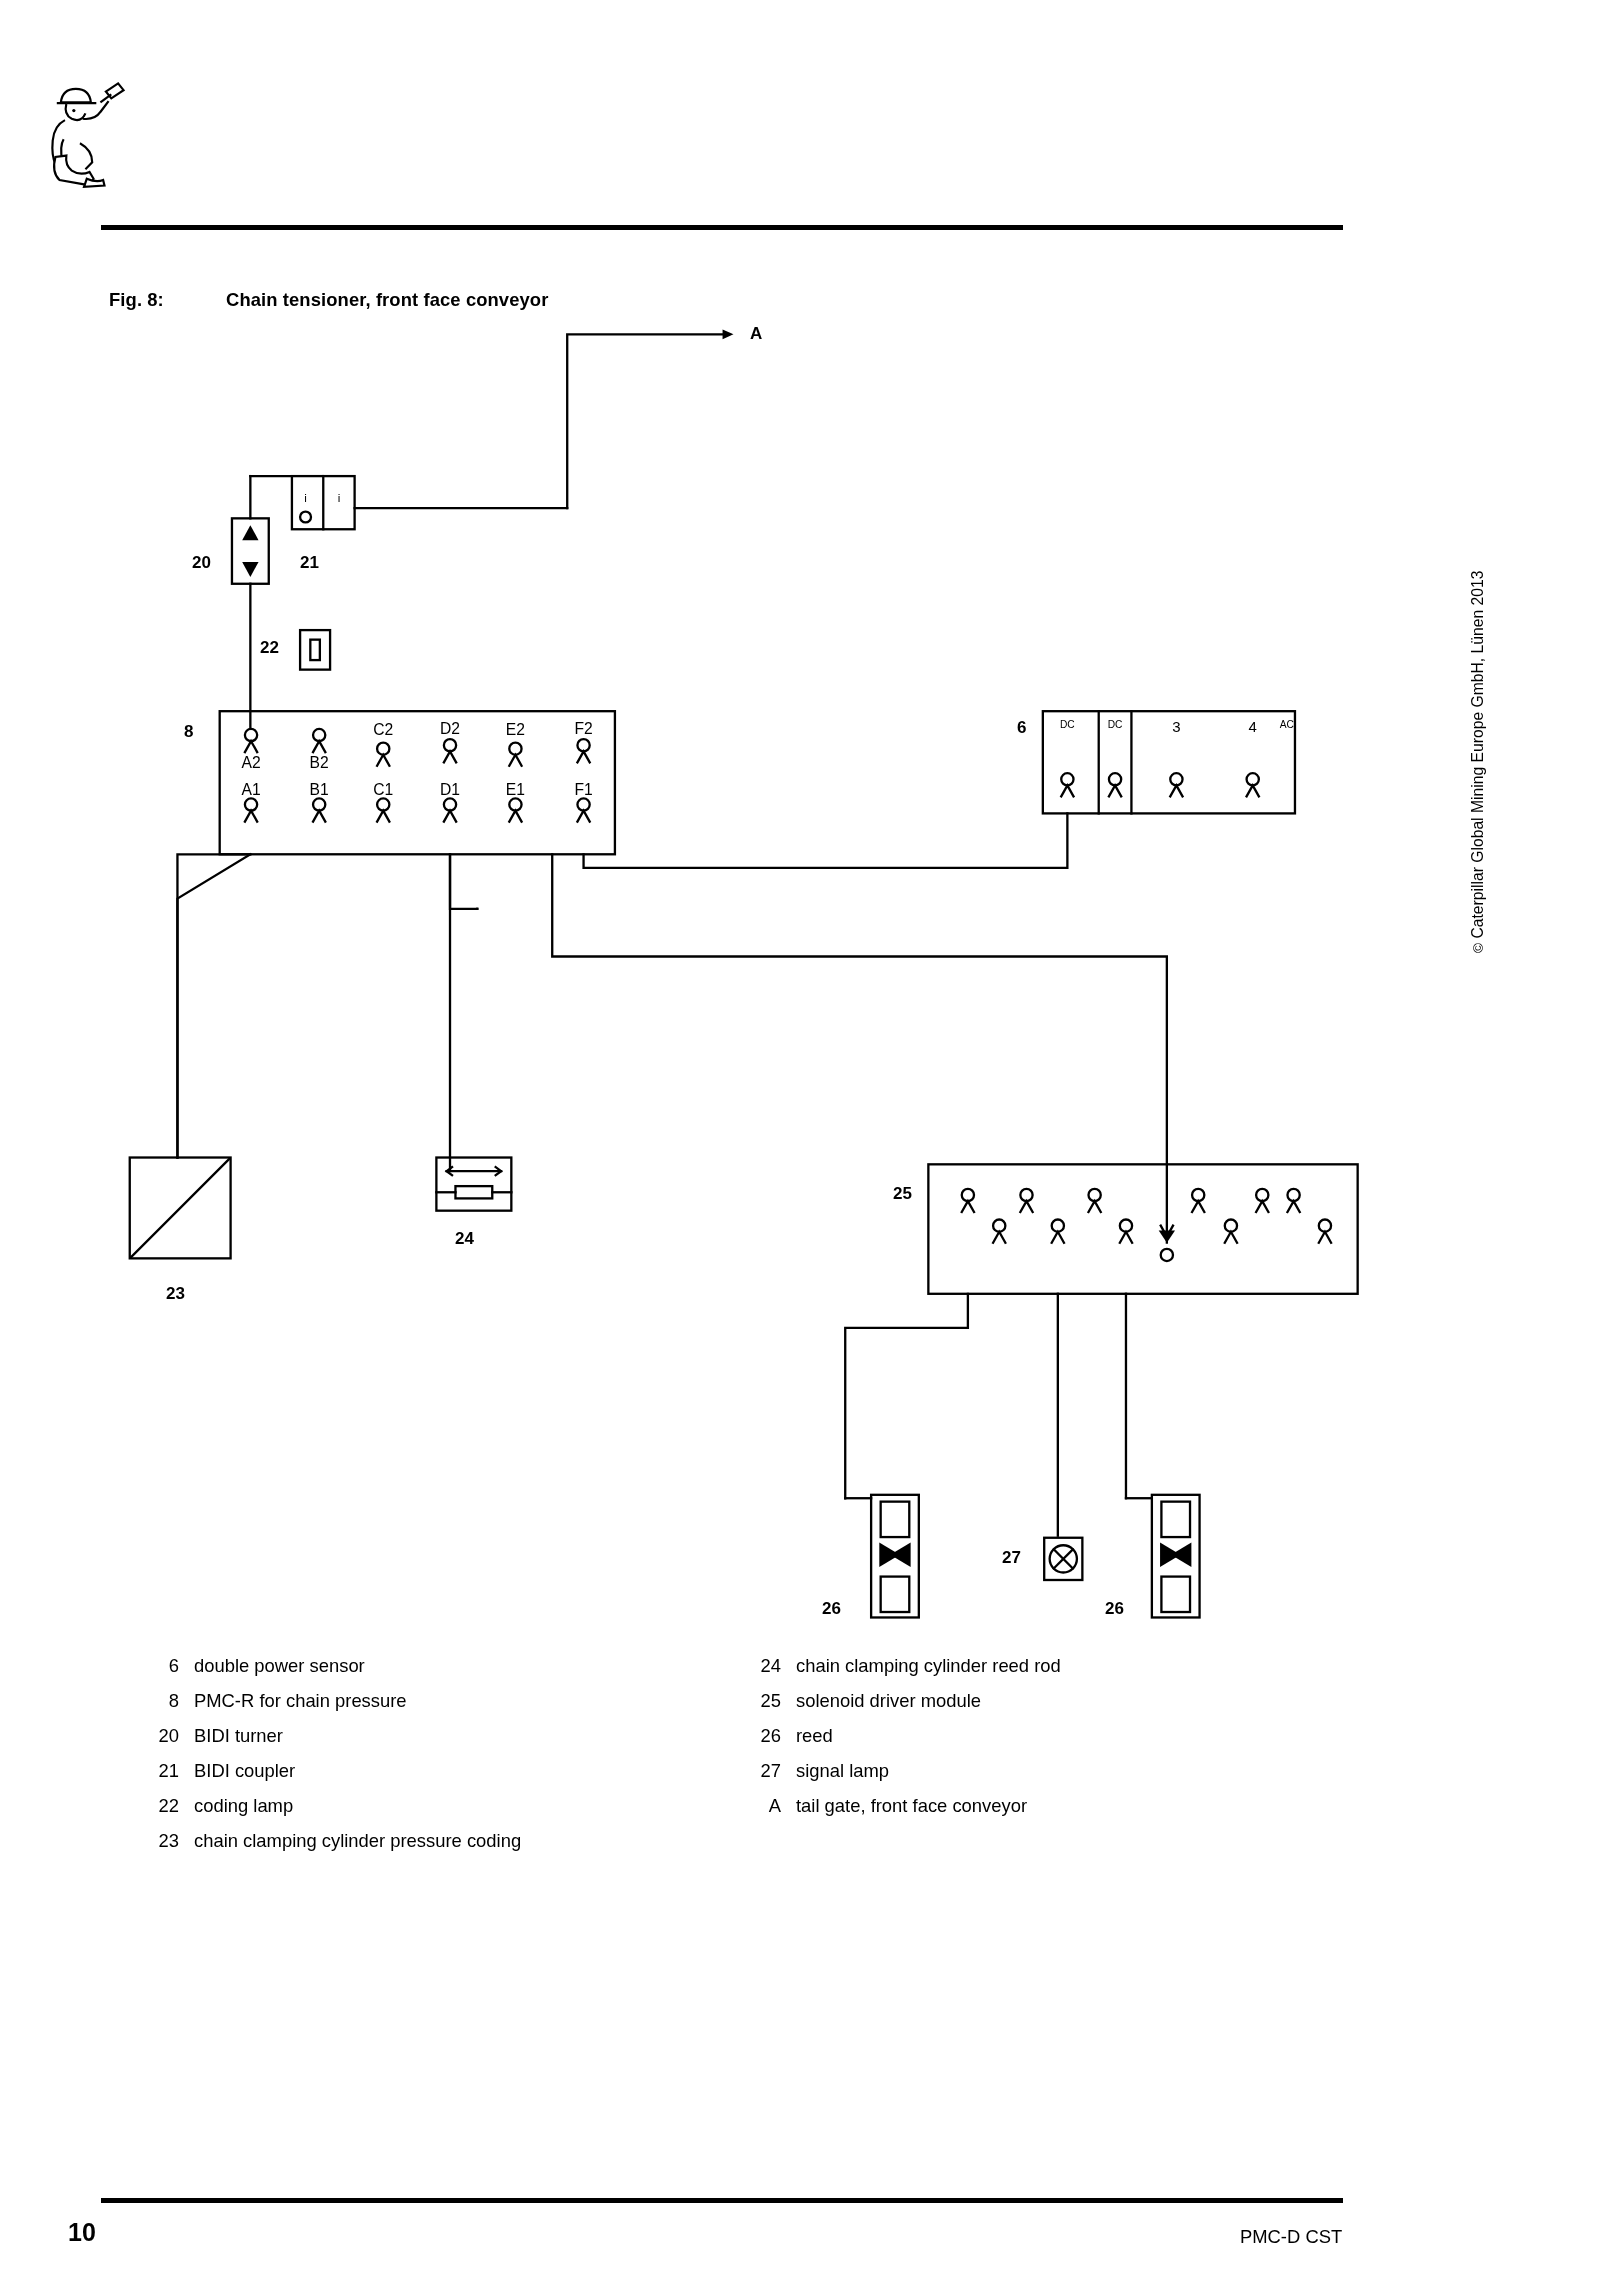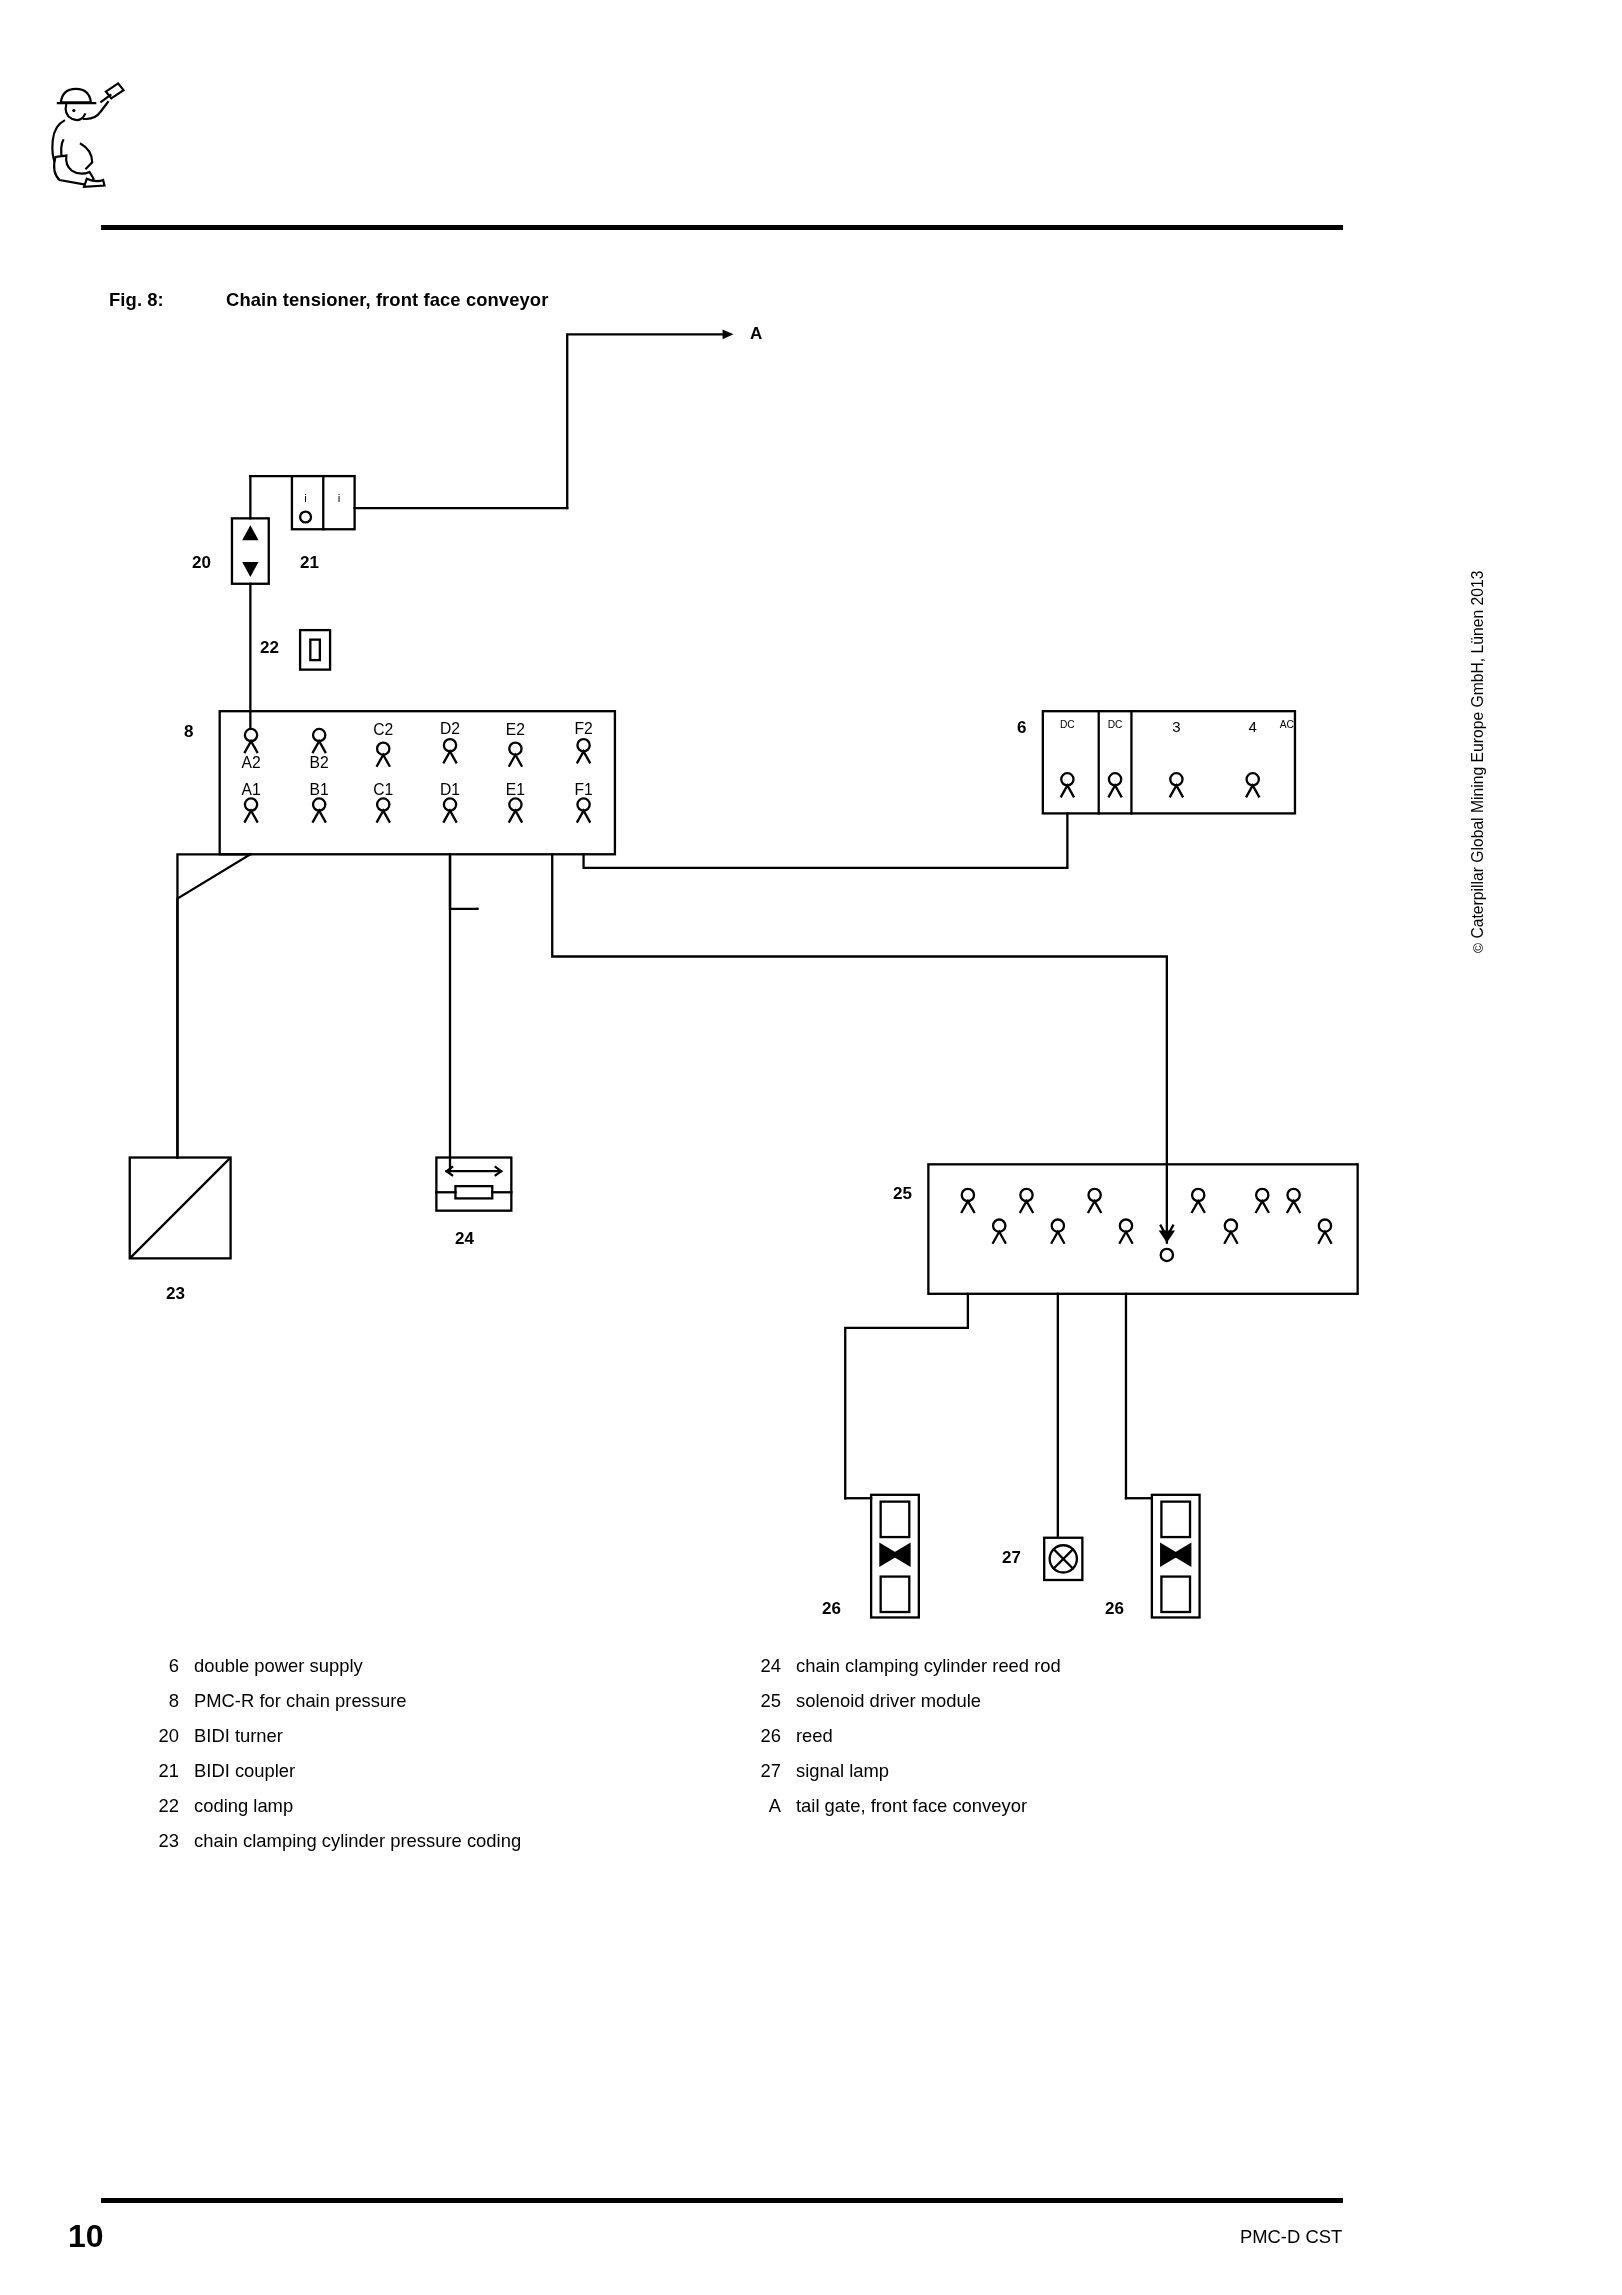--- a/index.html
+++ b/index.html
@@ -105,21 +105,21 @@
     left: 101px;
     top: 2158px;
     width: 1242px;
     height: 4.8px;
     background: #000;
   }
   .page-number {
     position: absolute;
     left: 68px;
     top: 2178px;
-    font-size: 32px;
+    font-size: 25px;
     font-weight: bold;
   }
   .footer-doc {
     position: absolute;
     left: 1240px;
     top: 2186px;
     font-size: 18.4px;
     text-align: center;
   }
 </style>
@@ -344,21 +344,21 @@
   <div class="callout" style="left:166px;  top:1244px;"><span>23</span></div>
   <div class="callout" style="left:455px;  top:1189px;"><span>24</span></div>
   <div class="callout" style="left:893px; top:1144px;"><span>25</span></div>
   <div class="callout" style="left:822px; top:1559px;"><span>26</span></div>
   <div class="callout" style="left:1105px; top:1559px;"><span>26</span></div>
   <div class="callout" style="left:1002px; top:1508px;"><span>27</span></div>
 
   <div class="legend col1">
     <div class="legend-row">
       <span class="legend-key">6</span>
-      <span class="legend-desc">double power supply</span>
+      <span class="legend-desc">double power sensor</span>
     </div>
     <div class="legend-row">
       <span class="legend-key">8</span>
       <span class="legend-desc">PMC-R for chain pressure</span>
     </div>
     <div class="legend-row">
       <span class="legend-key">20</span>
       <span class="legend-desc">BIDI turner</span>
     </div>
     <div class="legend-row">

